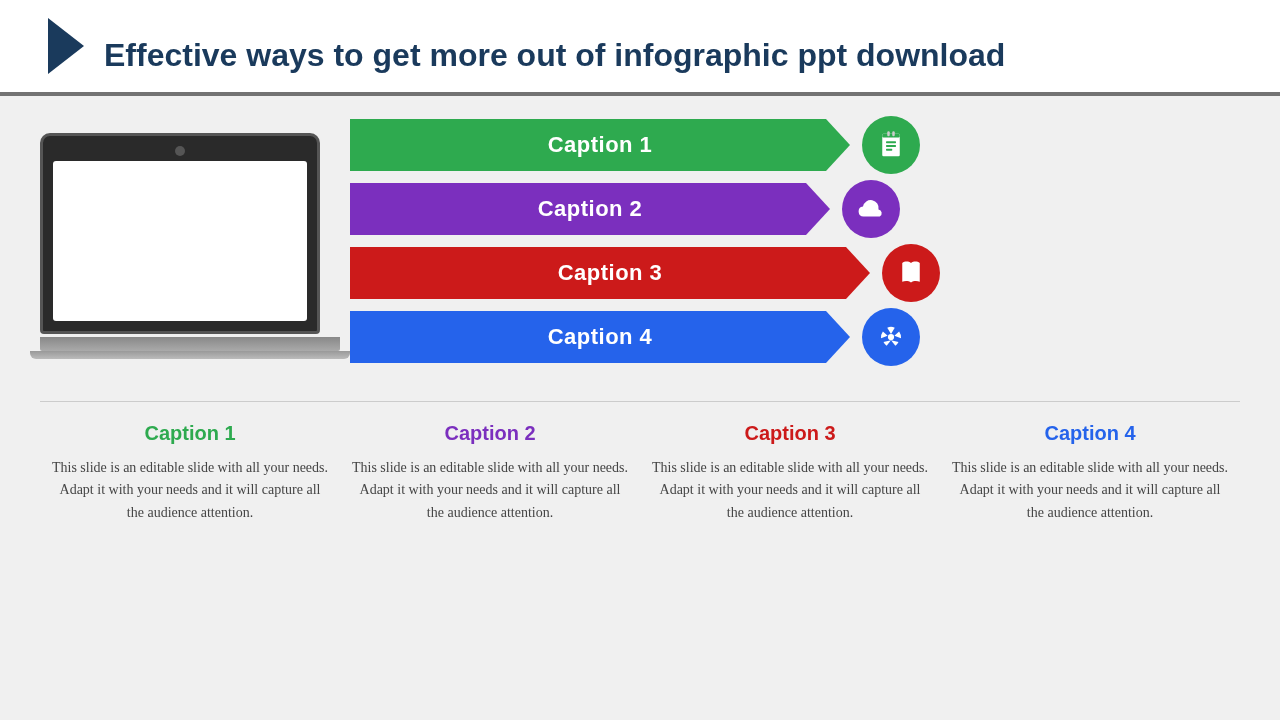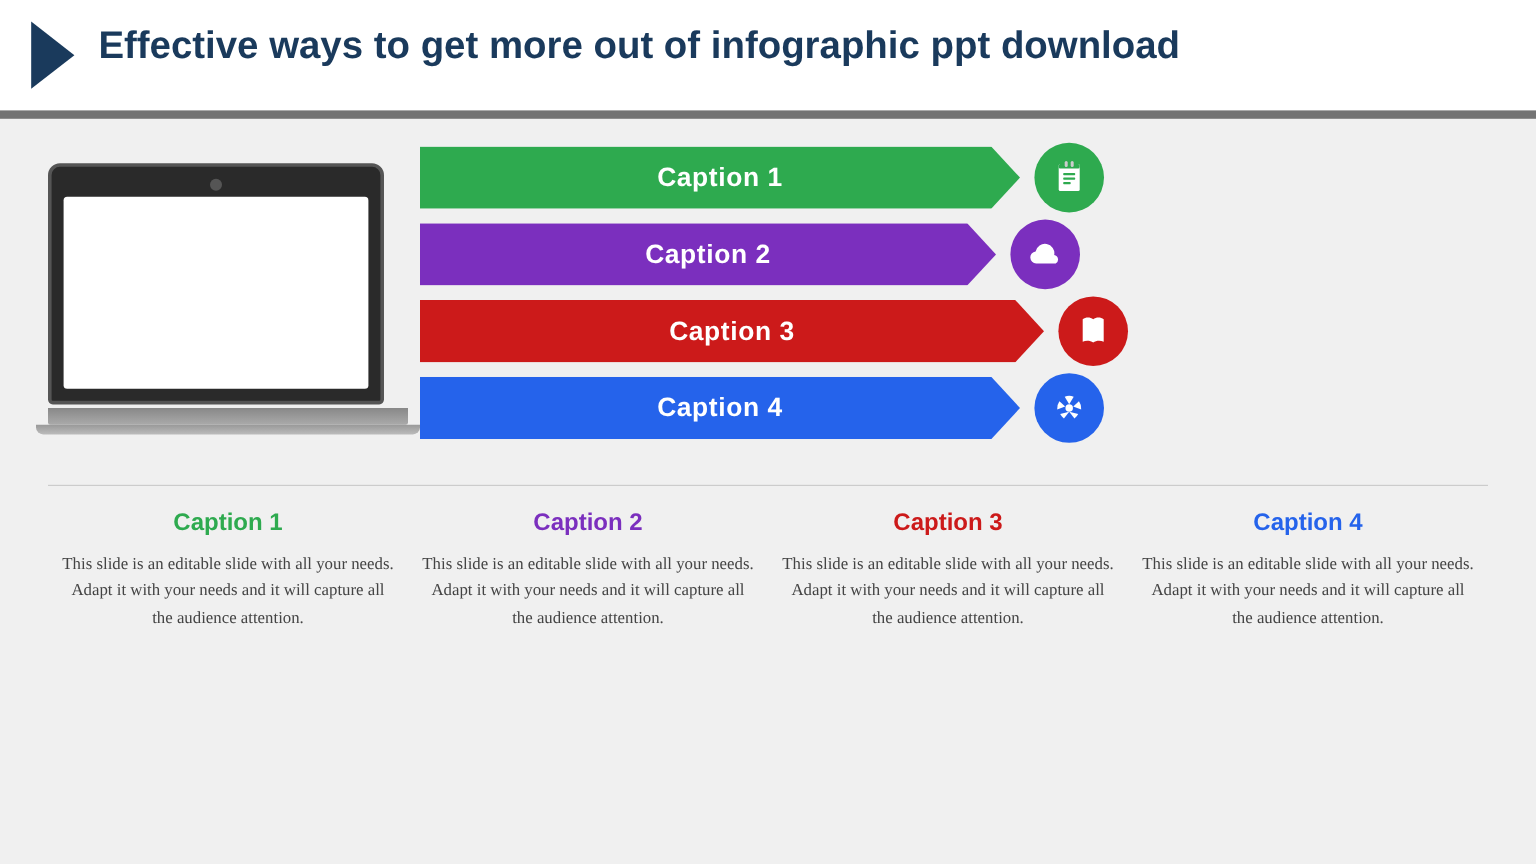--- a/index.html
+++ b/index.html
@@ -7,24 +7,24 @@
       width: 1280px;
       height: 720px;
       background: #f0f0f0;
       font-family: 'Segoe UI', Arial, sans-serif;
       overflow: hidden;
     }
 
     
     .header {
       display: flex;
-      align-items: flex-start;
+      align-items: flex-end;
       background: white;
-      padding: 18px 26px;
-      border-bottom: 7px solid #737373;
+      padding: 18px 48px;
+      border-bottom: 4px solid #737373;
       gap: 20px;
     }
     .header-arrow {
       width: 0;
       height: 0;
       border-top: 28px solid transparent;
       border-bottom: 28px solid transparent;
       border-left: 36px solid #1a3a5c;
       flex-shrink: 0;
     }

